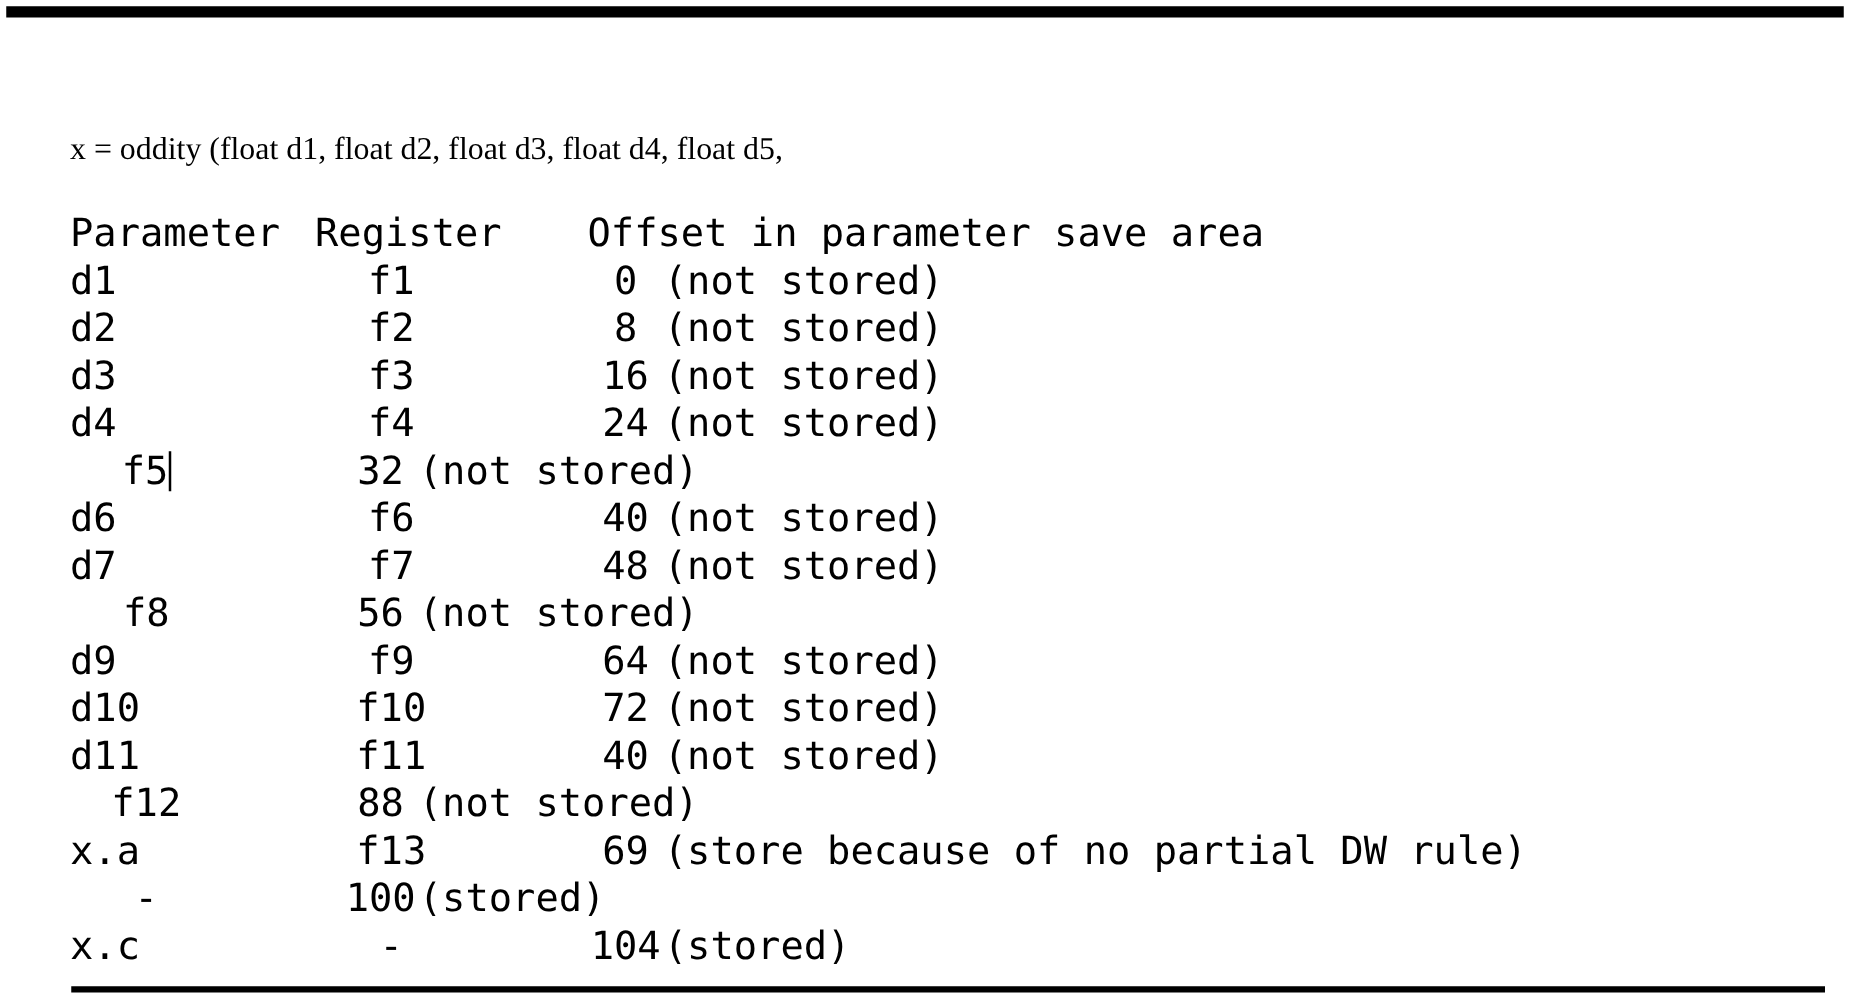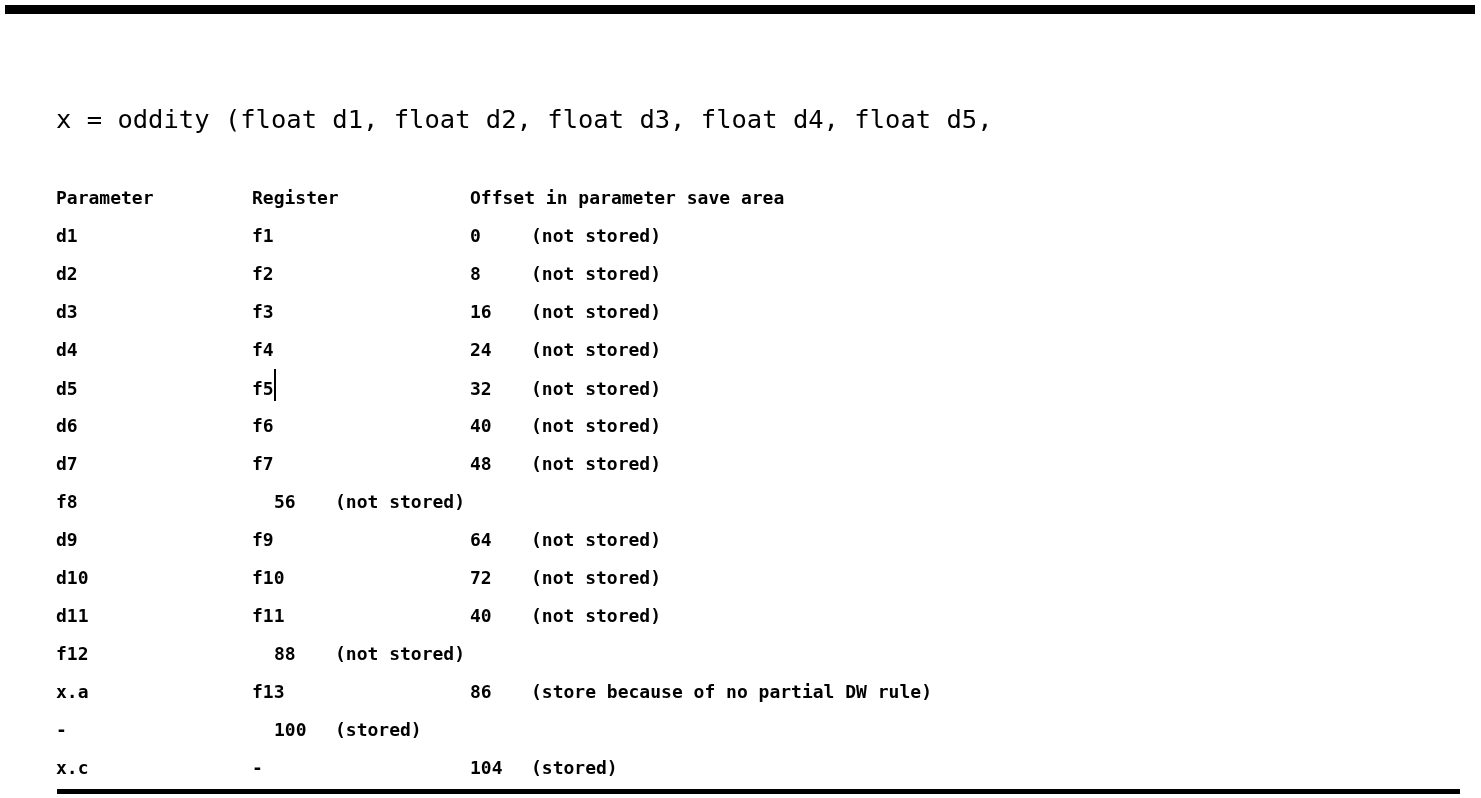--- a/index.html
+++ b/index.html
@@ -41,55 +41,56 @@
     left: 56px;
     top: 24px;
     font-size: 25.5px;
     line-height: 38px;
     white-space: pre;
     letter-spacing: 0px;
   }
   .sig-line {
     white-space: pre;
     height: 38px;
+    font-family: Liberation Serif, serif;
   }
   .table-block {
     position: absolute;
     left: 56px;
-    top: 179px;
-    font-size: 18px;
+    top: 168px;
+    font-size: 31px;
     line-height: 38px;
-    font-weight: bold;
   }
   .trow {
     display: flex;
     height: 38px;
     align-items: baseline;
     white-space: pre;
   }
   .c-param {
     width: 196px;
     flex: 0 0 196px;
     white-space: pre;
   }
   .c-reg {
     width: 122px;
     flex: 0 0 122px;
-    text-align: left;
+    text-align: center;
     white-space: pre;
     position: relative;
   }
   .c-gap {
     width: 96px;
     flex: 0 0 96px;
   }
   .c-off {
     width: 61px;
     flex: 0 0 61px;
     white-space: pre;
+    text-align: center;
   }
   .c-note {
     white-space: pre;
   }
   .header-row .c-reg {
     text-align: left;
   }
   .header-row .c-off {
     width: auto;
     flex: 0 0 auto;
@@ -119,29 +120,29 @@
       <span class="c-param">Parameter</span>
       <span class="c-reg">Register</span>
       <span class="c-gap"></span>
       <span class="c-off">Offset in parameter save area</span>
     </div>
     <div id="rows-container">
         <div class="trow"><span class="c-param">d1</span><span class="c-reg"><span>f1</span></span><span class="c-gap"></span><span class="c-off">0</span><span class="c-note">(not stored)</span></div>
         <div class="trow"><span class="c-param">d2</span><span class="c-reg"><span>f2</span></span><span class="c-gap"></span><span class="c-off">8</span><span class="c-note">(not stored)</span></div>
         <div class="trow"><span class="c-param">d3</span><span class="c-reg"><span>f3</span></span><span class="c-gap"></span><span class="c-off">16</span><span class="c-note">(not stored)</span></div>
         <div class="trow"><span class="c-param">d4</span><span class="c-reg"><span>f4</span></span><span class="c-gap"></span><span class="c-off">24</span><span class="c-note">(not stored)</span></div>
-        <div class="trow"><span class="c-param">d5</span><span class="c-reg"><span>f5</span><span class="caret"></span></span><span class="c-gap"></span><span class="c-off">32</span><span class="c-note">(not stored)</span></div>
+        <div class="trow"><span class="c-reg"><span>f5</span><span class="caret"></span></span><span class="c-gap"></span><span class="c-off">32</span><span class="c-note">(not stored)</span></div>
         <div class="trow"><span class="c-param">d6</span><span class="c-reg"><span>f6</span></span><span class="c-gap"></span><span class="c-off">40</span><span class="c-note">(not stored)</span></div>
         <div class="trow"><span class="c-param">d7</span><span class="c-reg"><span>f7</span></span><span class="c-gap"></span><span class="c-off">48</span><span class="c-note">(not stored)</span></div>
         <div class="trow"><span class="c-reg"><span>f8</span></span><span class="c-gap"></span><span class="c-off">56</span><span class="c-note">(not stored)</span></div>
         <div class="trow"><span class="c-param">d9</span><span class="c-reg"><span>f9</span></span><span class="c-gap"></span><span class="c-off">64</span><span class="c-note">(not stored)</span></div>
         <div class="trow"><span class="c-param">d10</span><span class="c-reg"><span>f10</span></span><span class="c-gap"></span><span class="c-off">72</span><span class="c-note">(not stored)</span></div>
         <div class="trow"><span class="c-param">d11</span><span class="c-reg"><span>f11</span></span><span class="c-gap"></span><span class="c-off">40</span><span class="c-note">(not stored)</span></div>
         <div class="trow"><span class="c-reg"><span>f12</span></span><span class="c-gap"></span><span class="c-off">88</span><span class="c-note">(not stored)</span></div>
-        <div class="trow"><span class="c-param">x.a</span><span class="c-reg"><span>f13</span></span><span class="c-gap"></span><span class="c-off">86</span><span class="c-note">(store because of no partial DW rule)</span></div>
+        <div class="trow"><span class="c-param">x.a</span><span class="c-reg"><span>f13</span></span><span class="c-gap"></span><span class="c-off">69</span><span class="c-note">(store because of no partial DW rule)</span></div>
         <div class="trow"><span class="c-reg"><span>-</span></span><span class="c-gap"></span><span class="c-off">100</span><span class="c-note">(stored)</span></div>
         <div class="trow"><span class="c-param">x.c</span><span class="c-reg"><span>-</span></span><span class="c-gap"></span><span class="c-off">104</span><span class="c-note">(stored)</span></div>
       </div>
   </div>
 
   <div class="rule-bottom"></div>
 
 </div>
 
 </body></html>

